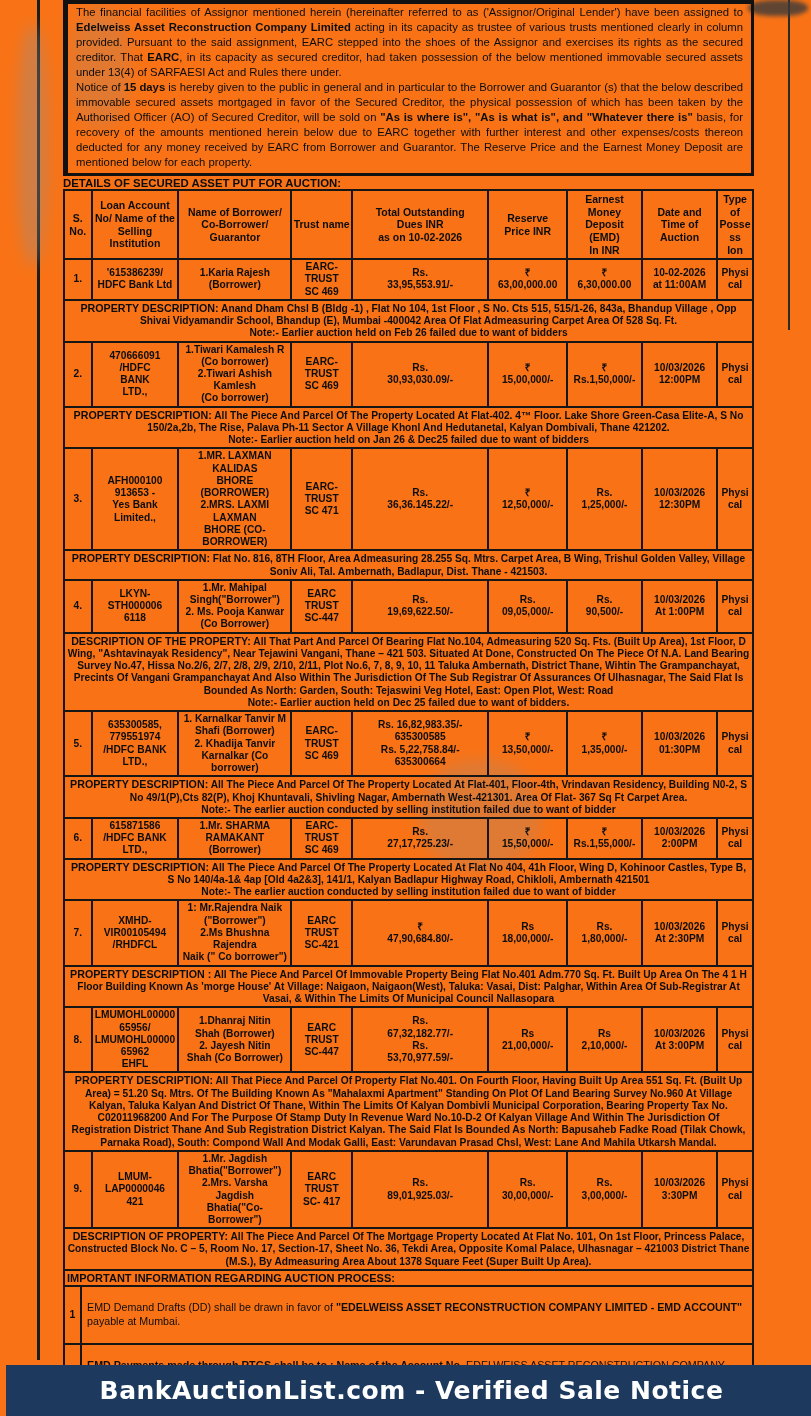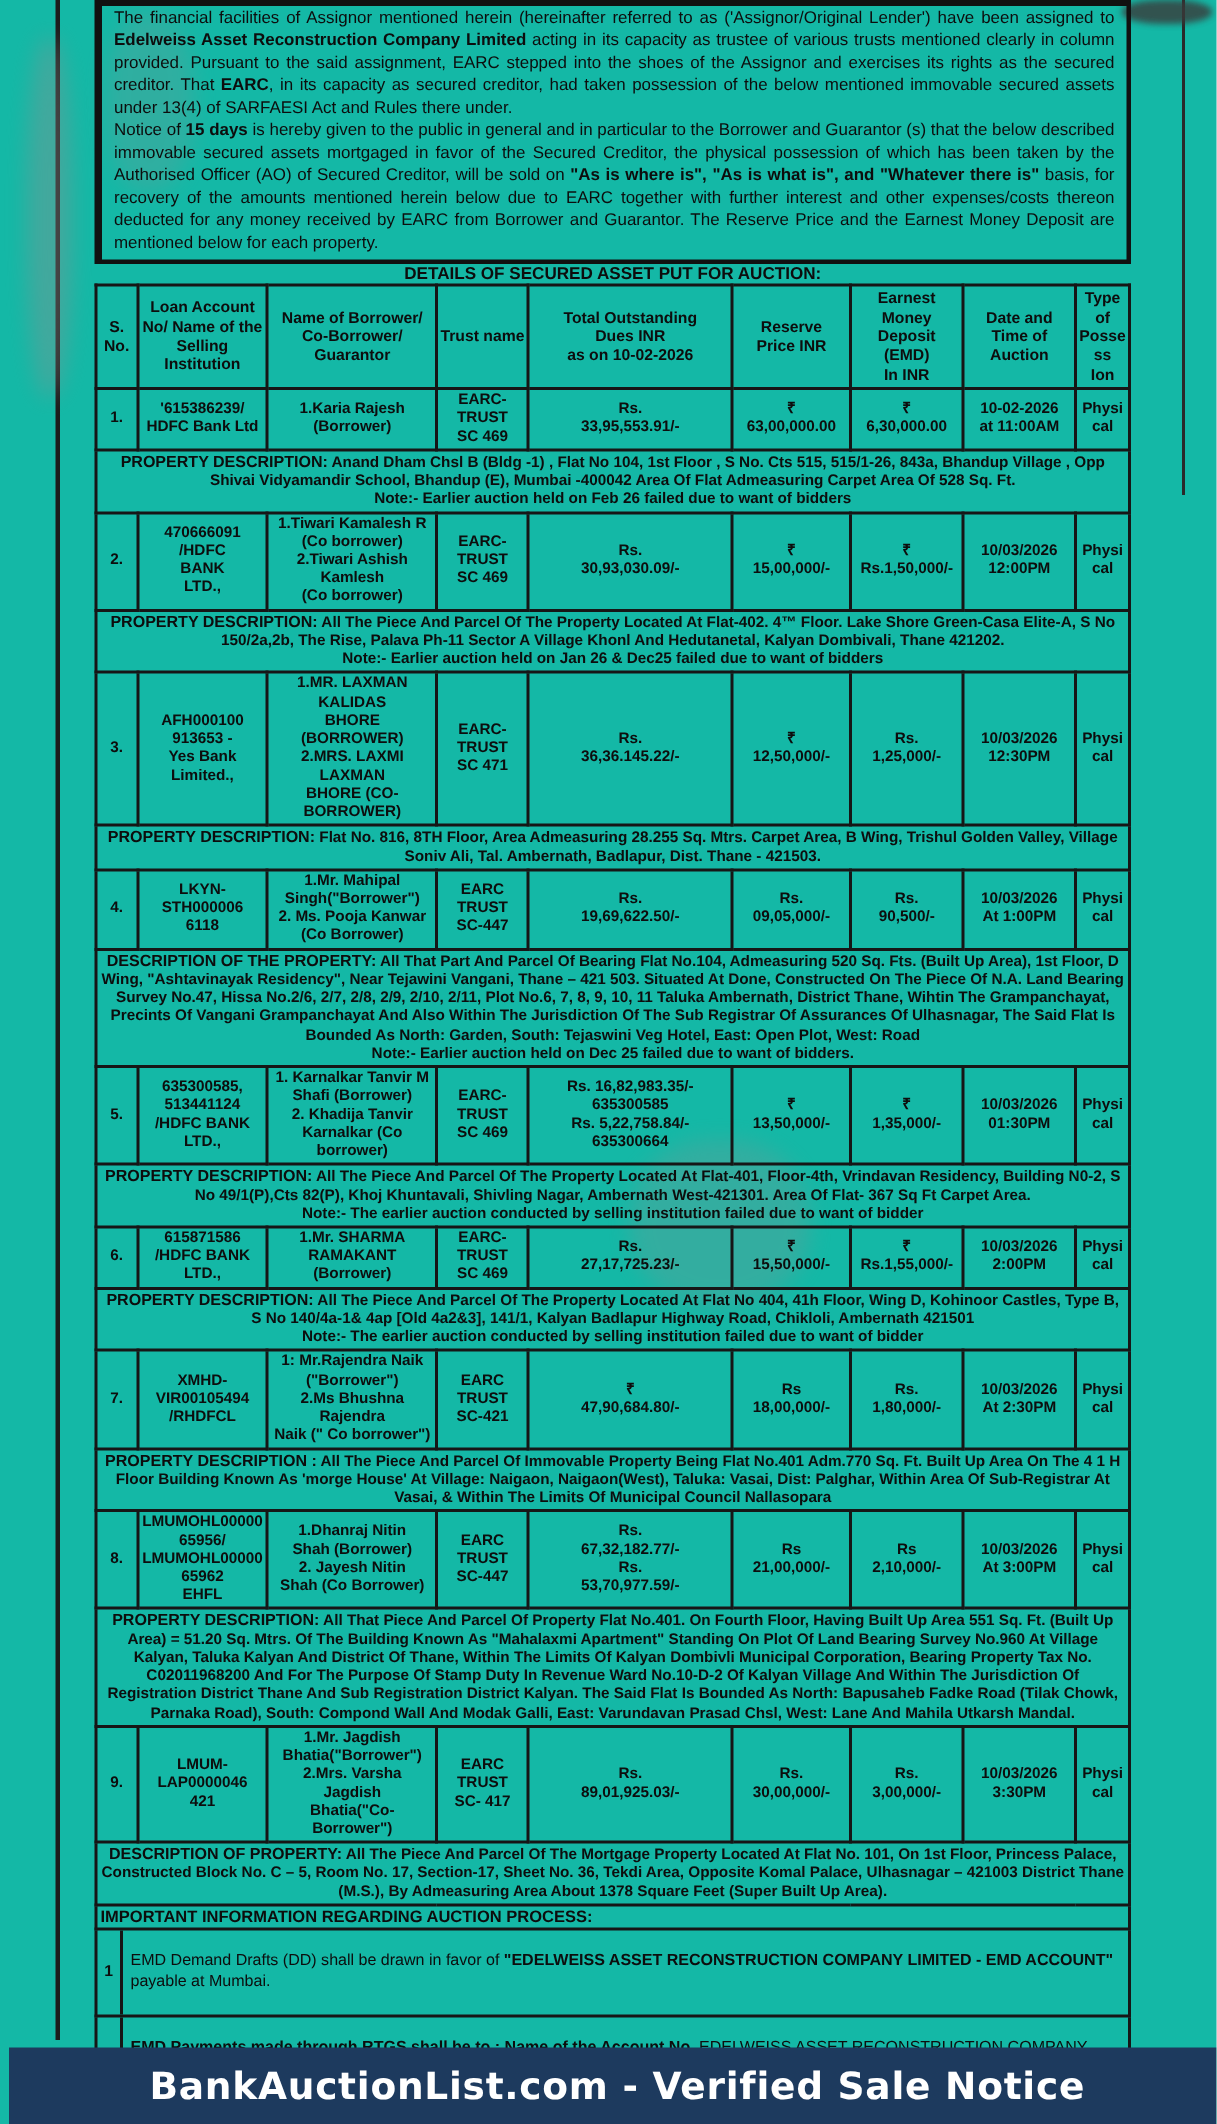--- a/index.html
+++ b/index.html
@@ -1,31 +1,31 @@
 <!DOCTYPE html>
 <html><head>
 <meta charset="utf-8">
 <style>
   html,body{margin:0;padding:0;background:#e9e9e9;}
-  .page{position:relative;width:811px;height:1416px;background:#14b8a6;overflow:hidden;
+  .page{position:relative;width:811px;height:1416px;background:#f97316;overflow:hidden;
         font-family:"Liberation Sans",sans-serif;color:#0d0d0d;}
   
   .vline-left{position:absolute;left:37px;top:0;width:3px;height:1360px;background:#1c1c1c;}
   .vline-right{position:absolute;left:788px;top:0;width:2px;height:330px;background:#2a2a2a;}
   .smudge{position:absolute;background:#8f8f8f;opacity:.38;filter:blur(7px);border-radius:45%;pointer-events:none;}
   .sm1{left:18px;top:25px;width:30px;height:240px;}
   .sm2{left:70px;top:8px;width:60px;height:120px;opacity:.22;}
   .sm3{left:748px;top:0px;width:60px;height:16px;background:#3a3a3a;opacity:.8;filter:blur(2px);}
   .sm4{left:420px;top:760px;width:120px;height:110px;opacity:.25;}
 
   .content{position:absolute;left:63px;top:0;width:691px;}
   .intro-box{border:3px solid #111;border-left-width:5px;border-top-width:4px;
              padding:1px 8px 3px;font-size:11.3px;line-height:1.33;}
   .intro-box p{margin:0;text-align:justify;}
-  .details-title{text-align:center;font-weight:bold;font-size:11.4px;margin:1px 0 0;}
+  .details-title{font-weight:bold;font-size:11.4px;margin:1px 0 0;}
 
   table.auction{width:100%;border-collapse:collapse;table-layout:fixed;}
   table.auction th,table.auction td{border:2px solid #161616;padding:1px 2px;text-align:center;
       vertical-align:middle;font-size:10.2px;line-height:1.2;font-weight:bold;
       white-space:pre-line;word-wrap:break-word;}
   table.auction th{font-size:10.5px;padding:2px 1px;}
   td.desc{text-align:left;font-weight:normal;font-size:10.5px;line-height:1.27;
           padding:2px 5px;white-space:normal;}
   td.desc b.lbl{font-size:10.7px;margin-top:17px;}
   td.desc .note{display:block;font-weight:bold;}
@@ -196,21 +196,21 @@
             <td>10/03/2026
 At  1:00PM</td>
             <td>Physical</td>
           </tr>
           <tr>
             <td colspan="9" class="desc"><b class="lbl">DESCRIPTION OF THE PROPERTY:</b> All That Part And Parcel Of Bearing Flat No.104, Admeasuring 520 Sq. Fts. (Built Up Area), 1st Floor, D Wing, "Ashtavinayak Residency", Near Tejawini Vangani, Thane – 421 503. Situated At Done, Constructed On The Piece Of N.A. Land Bearing Survey No.47, Hissa No.2/6, 2/7, 2/8, 2/9, 2/10, 2/11, Plot No.6, 7, 8, 9, 10, 11 Taluka Ambernath, District Thane, Wihtin The Grampanchayat, Precints Of Vangani Grampanchayat And Also Within The Jurisdiction Of The Sub Registrar Of Assurances Of Ulhasnagar, The Said Flat Is <b>Bounded As North:</b> Garden, <b>South:</b> Tejaswini Veg Hotel, <b>East:</b> Open Plot, <b>West:</b> Road<span class="note">Note:- Earlier auction held on Dec 25 failed due to want of bidders.</span></td>
           </tr>
           <tr>
             <td>5.</td>
             <td>635300585,
-513441124
+779551974
 /HDFC BANK
 LTD.,</td>
             <td>1. Karnalkar Tanvir M
 Shafi (Borrower)
 2. Khadija Tanvir
 Karnalkar (Co borrower)</td>
             <td>EARC-
 TRUST
 SC 469</td>
             <td>Rs. 16,82,983.35/-

